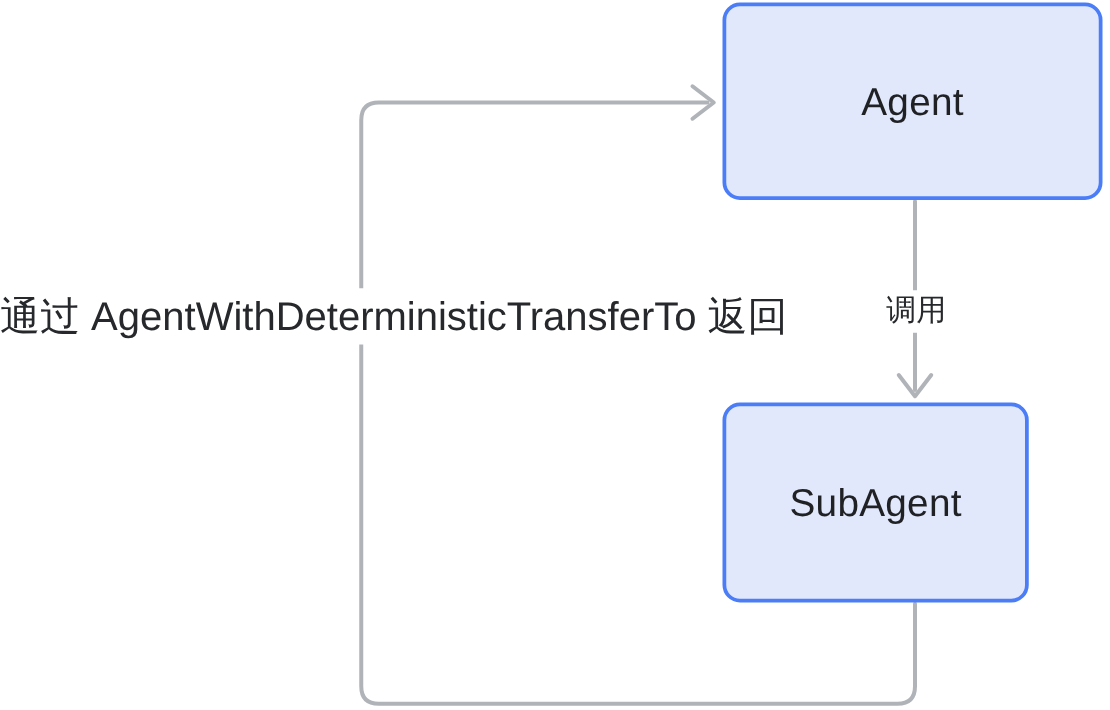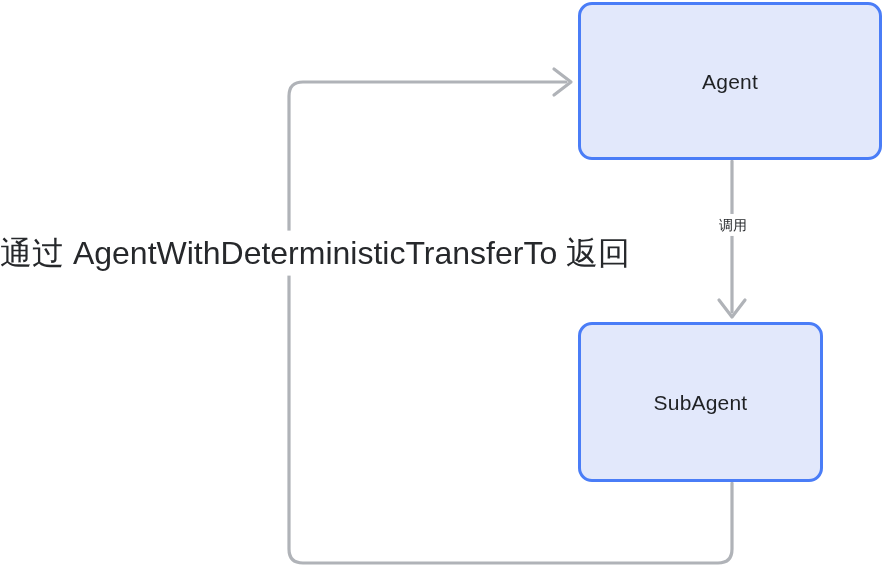--- a/index.html
+++ b/index.html
@@ -28,21 +28,21 @@
     position: absolute;
     box-sizing: border-box;
     background: #e2e8fb;
     border: 3px solid #4a7df7;
     border-radius: 14px;
     display: flex;
     align-items: center;
     justify-content: center;
   }
   .node-label {
-    font-size: 21px;
+    font-size: 31px;
     color: #1f2124;
     letter-spacing: 0.2px;
     line-height: 1;
   }
   #node-agent {
     left: 578px;
     top: 2px;
     width: 304px;
     height: 158px;
   }
@@ -53,23 +53,23 @@
     height: 160px;
   }
   .edge-label {
     position: absolute;
     color: #26282b;
     background: #ffffff;
     line-height: 1.15;
     white-space: nowrap;
   }
   #label-call {
-    font-size: 14px;
+    font-size: 24px;
     left: 733px;
-    top: 225px;
+    top: 249px;
     transform: translate(-50%, -50%);
     padding: 3px 7px;
   }
   #label-return {
     font-size: 32px;
     left: 0px;
     top: 253px;
     transform: translateY(-50%);
     padding: 4px 8px 4px 0px;
   }

